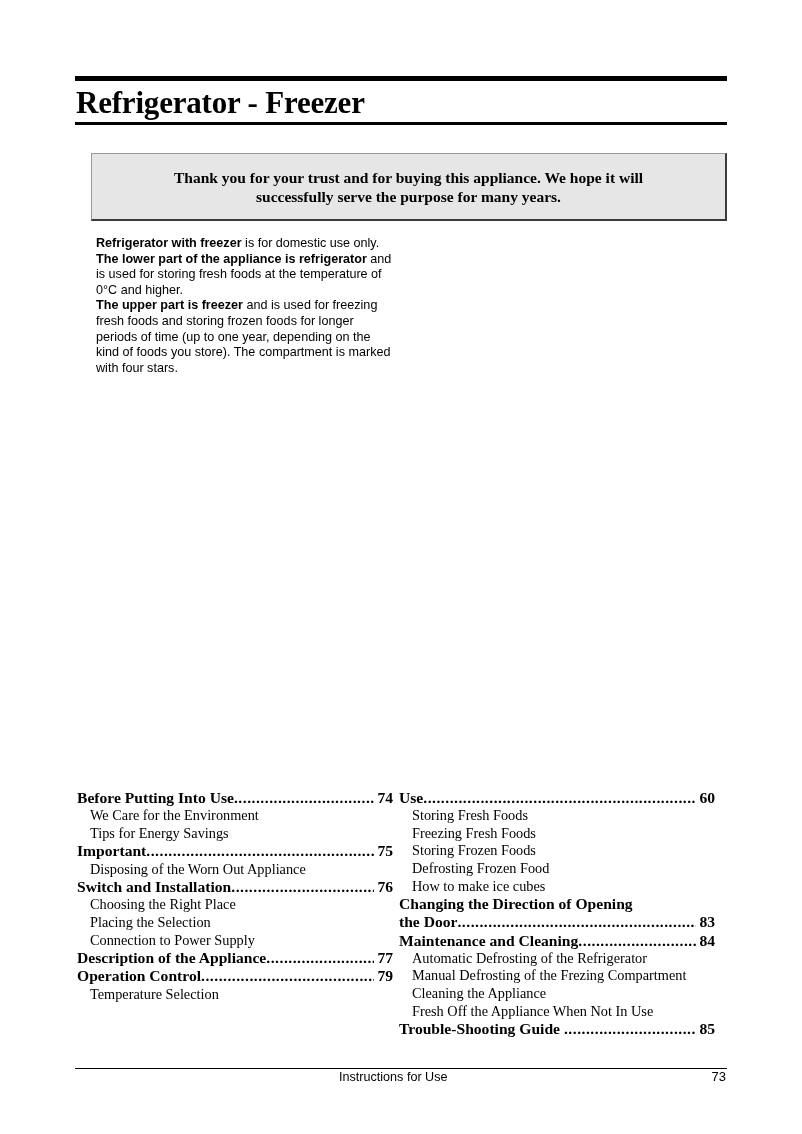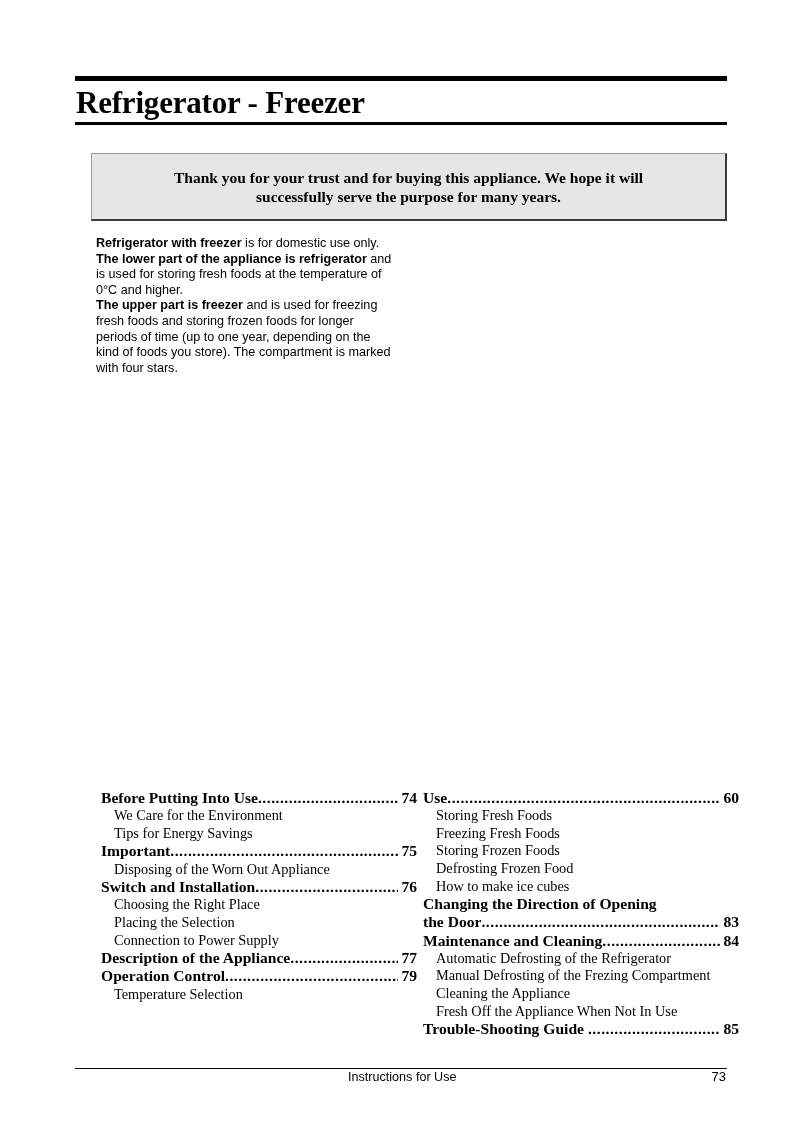--- a/index.html
+++ b/index.html
@@ -11,33 +11,33 @@
 
   .thanks-box { position: absolute; left: 91px; top: 153px; width: 636px; height: 68px; background: #e6e6e6;
     border-top: 1px solid #9a9a9a; border-left: 1px solid #9a9a9a; border-right: 2px solid #3a3a3a; border-bottom: 2px solid #3a3a3a;
     box-sizing: border-box; display: flex; flex-direction: column; align-items: center; justify-content: center; }
   .thanks-line { font-family: "Liberation Serif", serif; font-weight: bold; font-size: 15.5px; line-height: 19px; text-align: center; }
 
   .intro { position: absolute; left: 96px; top: 236px; width: 300px; font-family: "Liberation Sans", sans-serif; font-size: 12.6px; line-height: 15.6px; }
   .intro p { margin: 0; }
   .intro b { font-weight: bold; }
 
-  .toc-col { position: absolute; top: 789px; width: 316px; font-family: "Liberation Serif", serif; margin-left: 24px; }
+  .toc-col { position: absolute; top: 789px; width: 316px; font-family: "Liberation Serif", serif; }
   .toc-left { left: 77px; }
   .toc-right { left: 399px; }
   .toc-heading { display: flex; align-items: baseline; font-weight: bold; font-size: 15.6px; line-height: 18.2px; white-space: nowrap; overflow: hidden; }
   .toc-heading .lbl { flex: 0 0 auto; }
   .toc-heading .dots { flex: 1 1 auto; overflow: hidden; white-space: nowrap; }
   .toc-heading .dots::after { content: "................................................................................................................................"; letter-spacing: 0.5px; }
   .toc-heading .pg { flex: 0 0 auto; padding-left: 3px; }
   .toc-heading.plain { display: block; }
   .toc-sub { font-size: 14.3px; line-height: 17.6px; padding-left: 13px; white-space: nowrap; }
 
   .footer-rule { position: absolute; left: 75px; top: 1068px; width: 652px; height: 1px; background: #000; }
-  .footer-title { position: absolute; left: 348px; top: 1070px; font-family: "Liberation Sans", sans-serif; font-size: 12.6px; line-height: 15px; }
+  .footer-title { position: absolute; left: 339px; top: 1070px; font-family: "Liberation Sans", sans-serif; font-size: 12.6px; line-height: 15px; }
   .footer-page { position: absolute; right: 76px; top: 1069px; font-family: "Liberation Sans", sans-serif; font-size: 13px; line-height: 15px; }
 </style>
 </head>
 <body>
 
 <div class="rule-top"></div>
 <h1 class="title">Refrigerator - Freezer</h1>
 <div class="rule-bottom"></div>
 
 <div class="thanks-box">

